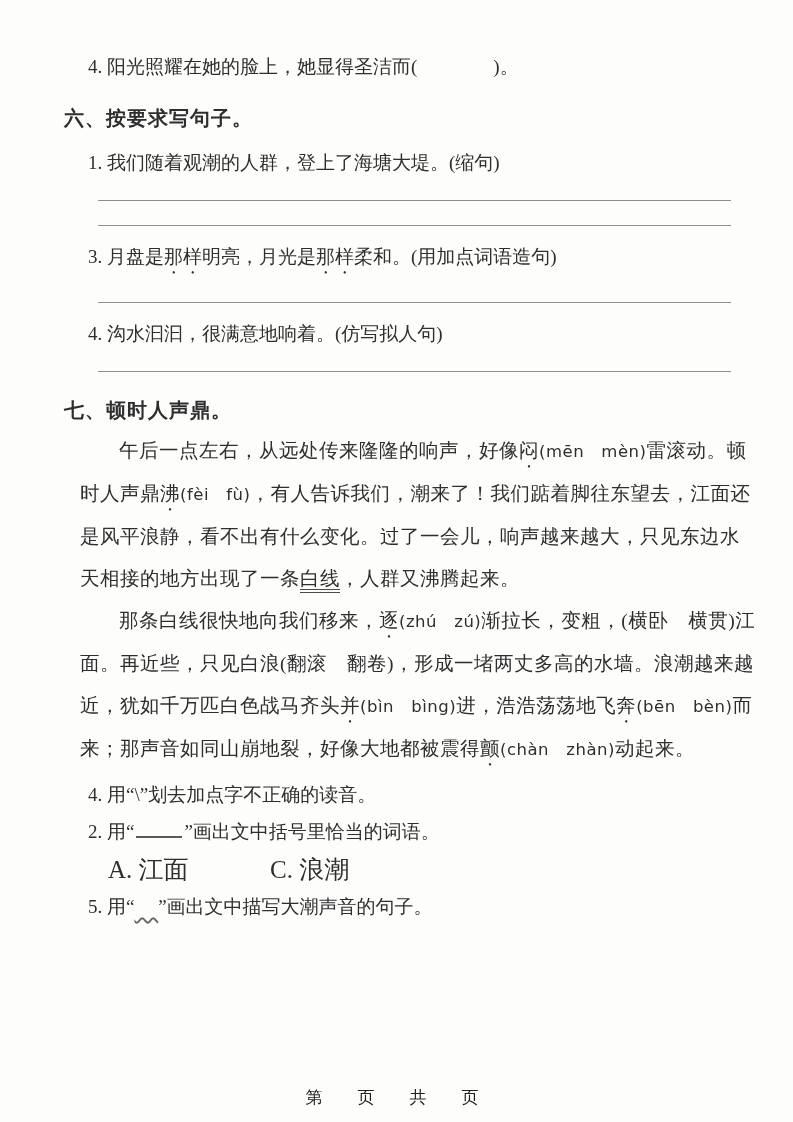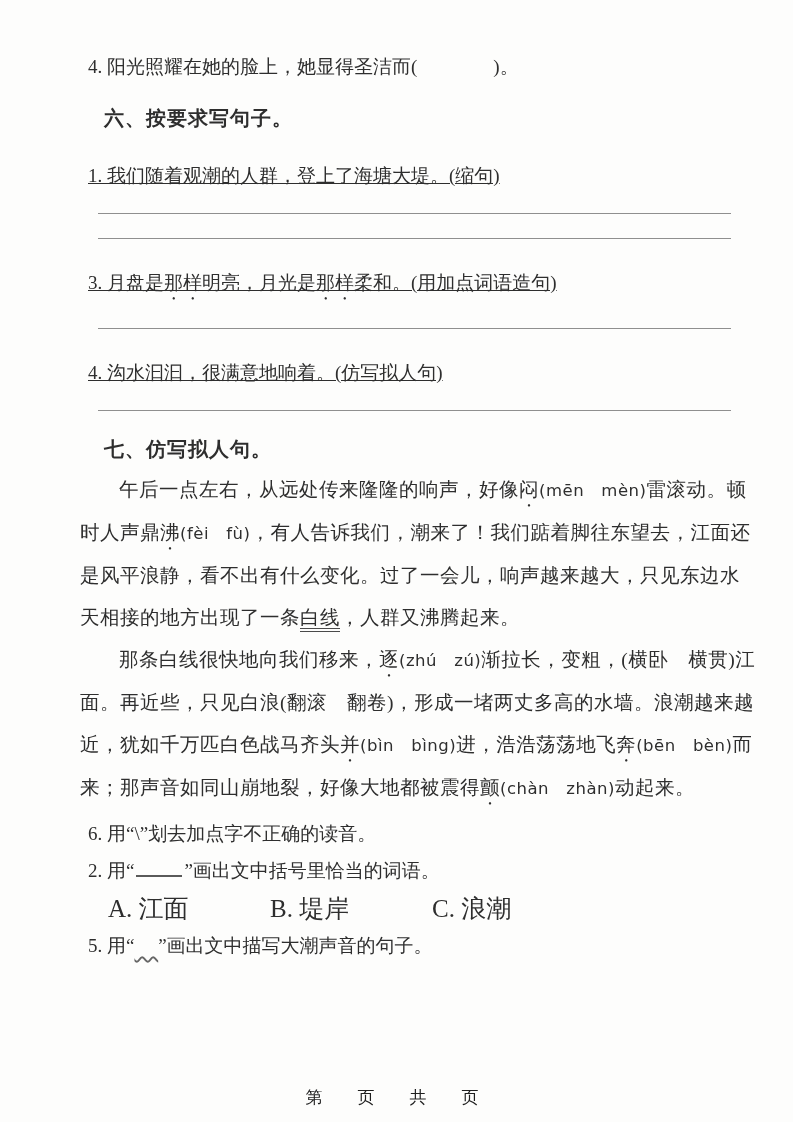--- a/index.html
+++ b/index.html
@@ -10,23 +10,22 @@
     overflow:hidden;
   }
   .page { position:absolute; inset:0; padding:54px 36px 12px 64px; box-sizing:border-box; }
 
   .q-item { font-size:19px; line-height:26px; margin:0 0 0 24px; }
   .mt-top { margin-top:0; }
   .section-title {
     font-size:20px; line-height:28px; font-weight:bold; margin-top:24px;
     font-family:"Liberation Sans","DejaVu Sans",sans-serif;
     letter-spacing:1px;
-    margin-left:40px;
   }
-  .s6-item { margin-top:31px;text-decoration:underline; }
+  .s6-item { margin-top:18px; }
   .answer-line { height:0; border-bottom:1.5px solid #8f8f8f; margin:24px 26px 0 34px; }
 
   .passage { margin-top:6px; }
   .passage p {
     margin:0; padding-left:16px; text-indent:2em;
     font-size:19.5px; line-height:42px; letter-spacing:0.5px;
   }
 
   .questions { margin-top:8px; }
   .question { font-size:19px; line-height:26px; margin:11px 0 0 24px; }
@@ -66,33 +65,32 @@
   <div class="answer-line"></div>
 
   <div class="answer-line"></div>
 
   <div class="q-item s6-item"><span class="seg-plain">3. 月盘是</span><span class="seg-dot">那样</span><span class="seg-plain">明亮，月光是</span><span class="seg-dot">那样</span><span class="seg-plain">柔和。(用加点词语造句)</span></div>
   <div class="answer-line"></div>
 
   <div class="q-item s6-item">4. 沟水汩汩，很满意地响着。(仿写拟人句)</div>
   <div class="answer-line"></div>
 
-  <div class="section-title">七、仿写拟人句。</div>
+  <div class="section-title">七、顿时人声鼎。</div>
 
   <div class="passage">
     <p><span class="seg-plain">午后一点左右，从远处传来隆隆的响声，好像</span><span class="seg-dot">闷</span><span class="seg-pinyin">(mēn&nbsp;&nbsp;&nbsp;mèn)</span><span class="seg-plain">雷滚动。顿时人声鼎</span><span class="seg-dot">沸</span><span class="seg-pinyin">(fèi&nbsp;&nbsp;&nbsp;fù)</span><span class="seg-plain">，有人告诉我们，潮来了！我们踮着脚往东望去，江面还是风平浪静，看不出有什么变化。过了一会儿，响声越来越大，只见东边水天相接的地方出现了一条</span><span class="seg-dunder">白线</span><span class="seg-plain">，人群又沸腾起来。</span></p>
     <p><span class="seg-plain">那条白线很快地向我们移来，</span><span class="seg-dot">逐</span><span class="seg-pinyin">(zhú&nbsp;&nbsp;&nbsp;zú)</span><span class="seg-plain">渐拉长，变粗，(横卧　横贯)江面。再近些，只见白浪(翻滚　翻卷)，形成一堵两丈多高的水墙。浪潮越来越近，犹如千万匹白色战马齐头</span><span class="seg-dot">并</span><span class="seg-pinyin">(bìn&nbsp;&nbsp;&nbsp;bìng)</span><span class="seg-plain">进，浩浩荡荡地飞</span><span class="seg-dot">奔</span><span class="seg-pinyin">(bēn&nbsp;&nbsp;&nbsp;bèn)</span><span class="seg-plain">而来；那声音如同山崩地裂，好像大地都被震得</span><span class="seg-dot">颤</span><span class="seg-pinyin">(chàn&nbsp;&nbsp;&nbsp;zhàn)</span><span class="seg-plain">动起来。</span></p>
   </div>
 
   <div class="questions">
-    <div class="question">6. 用“\”划去加点字不正确的读音。</div>
+    <div class="question">4. 用“\”划去加点字不正确的读音。</div>
     <div class="question"><span class="seg-plain">2. 用“</span><span class="seg-blank-line"></span><span class="seg-plain">”画出文中括号里恰当的词语。</span></div>
     <div class="options">
       <span>A. 江面</span>
-      <span>B. 堤岸</span>
       <span>C. 浪潮</span>
     </div>
     <div class="question"><span class="seg-plain">5. 用“</span><span class="seg-blank-wavy">&nbsp;&nbsp;&nbsp;&nbsp;&nbsp;</span><span class="seg-plain">”画出文中描写大潮声音的句子。</span></div>
   </div>
 
 </div>
 
 <div class="footer">第　页　共　页</div>
 
 </body></html>

